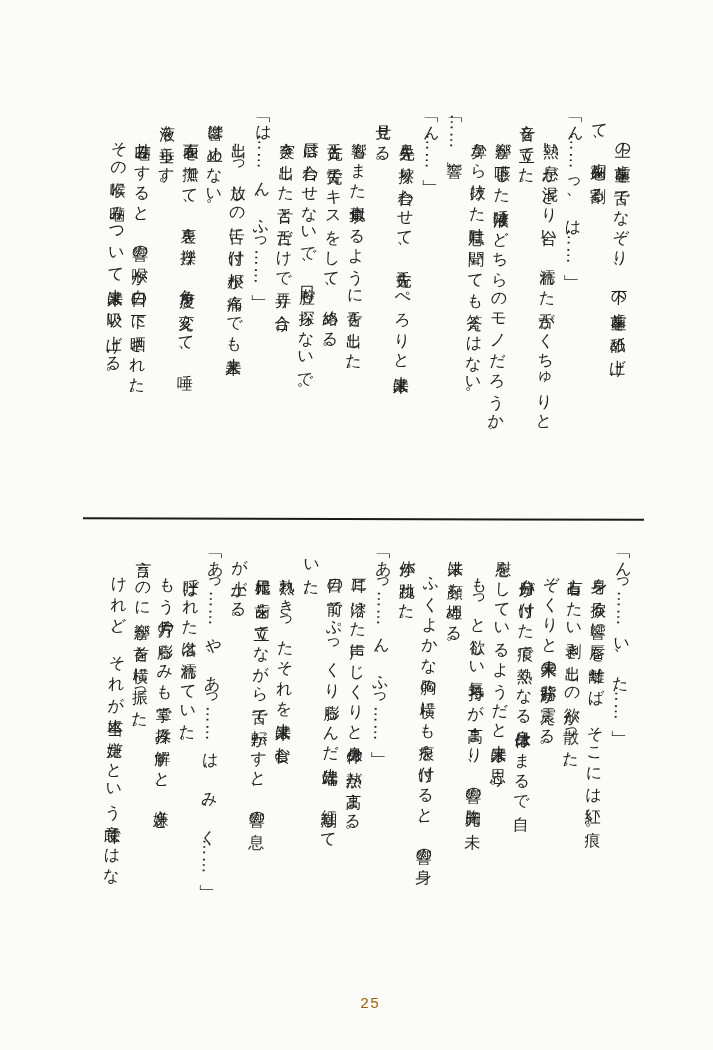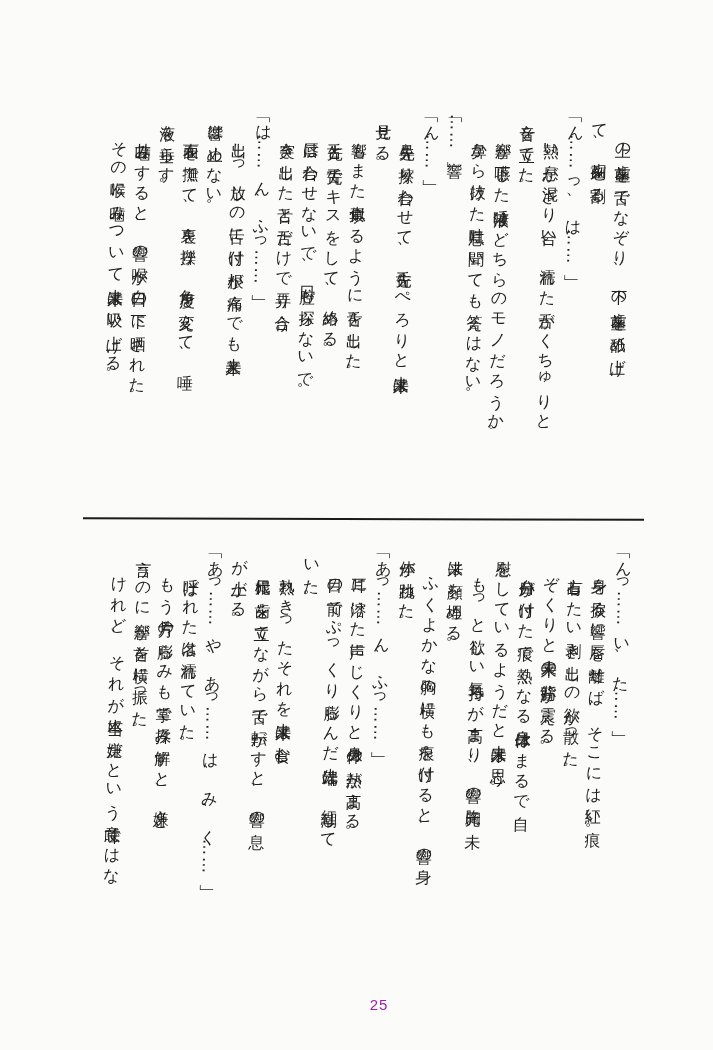--- a/index.html
+++ b/index.html
@@ -50,28 +50,28 @@
     position:absolute;
     left:83px;
     top:518px;
     width:561px;
     height:2px;
     background:#1a1a1a;
     transform:rotate(0.15deg);
   }
   .page-number{
     position:absolute;
-    left:349px;
+    left:340px;
     top:996px;
     width:60px;
     text-align:center;
     font-size:15px;
     letter-spacing:1px;
-    color:#a21caf;
-    font-family:Liberation Sans, sans-serif;
+    color:#a16207;
+    font-family:Liberation Mono, monospace;
   }
 </style>
 </head>
 <body>
 
 <div class="page">
 
   <div id="section-top" class="vtext">
       <p class="vline">　上の歯茎を舌でなぞり、下の歯茎を舐め上げ</p>
       <p class="vline">て、歯列を割る。</p>

